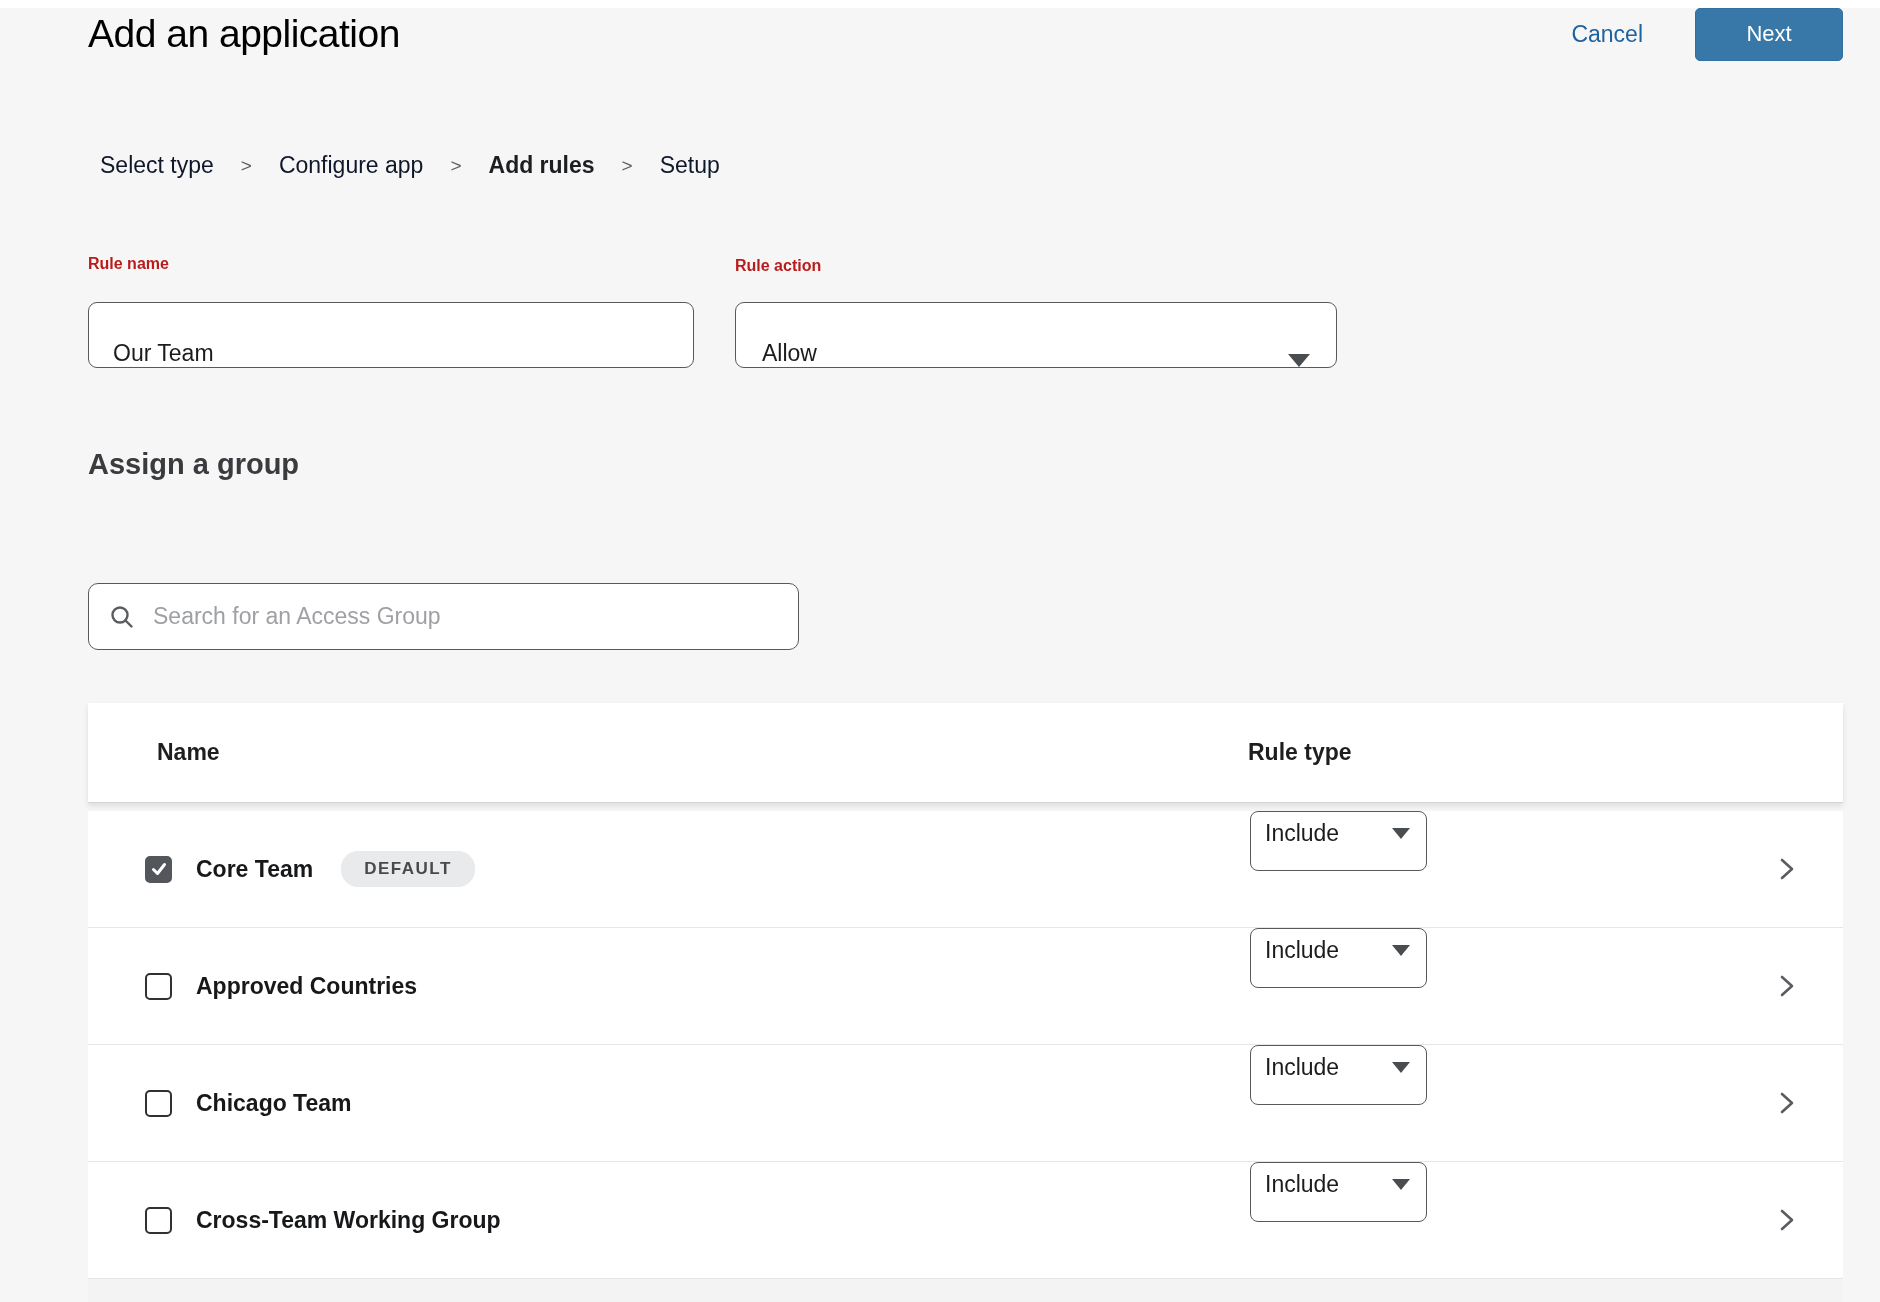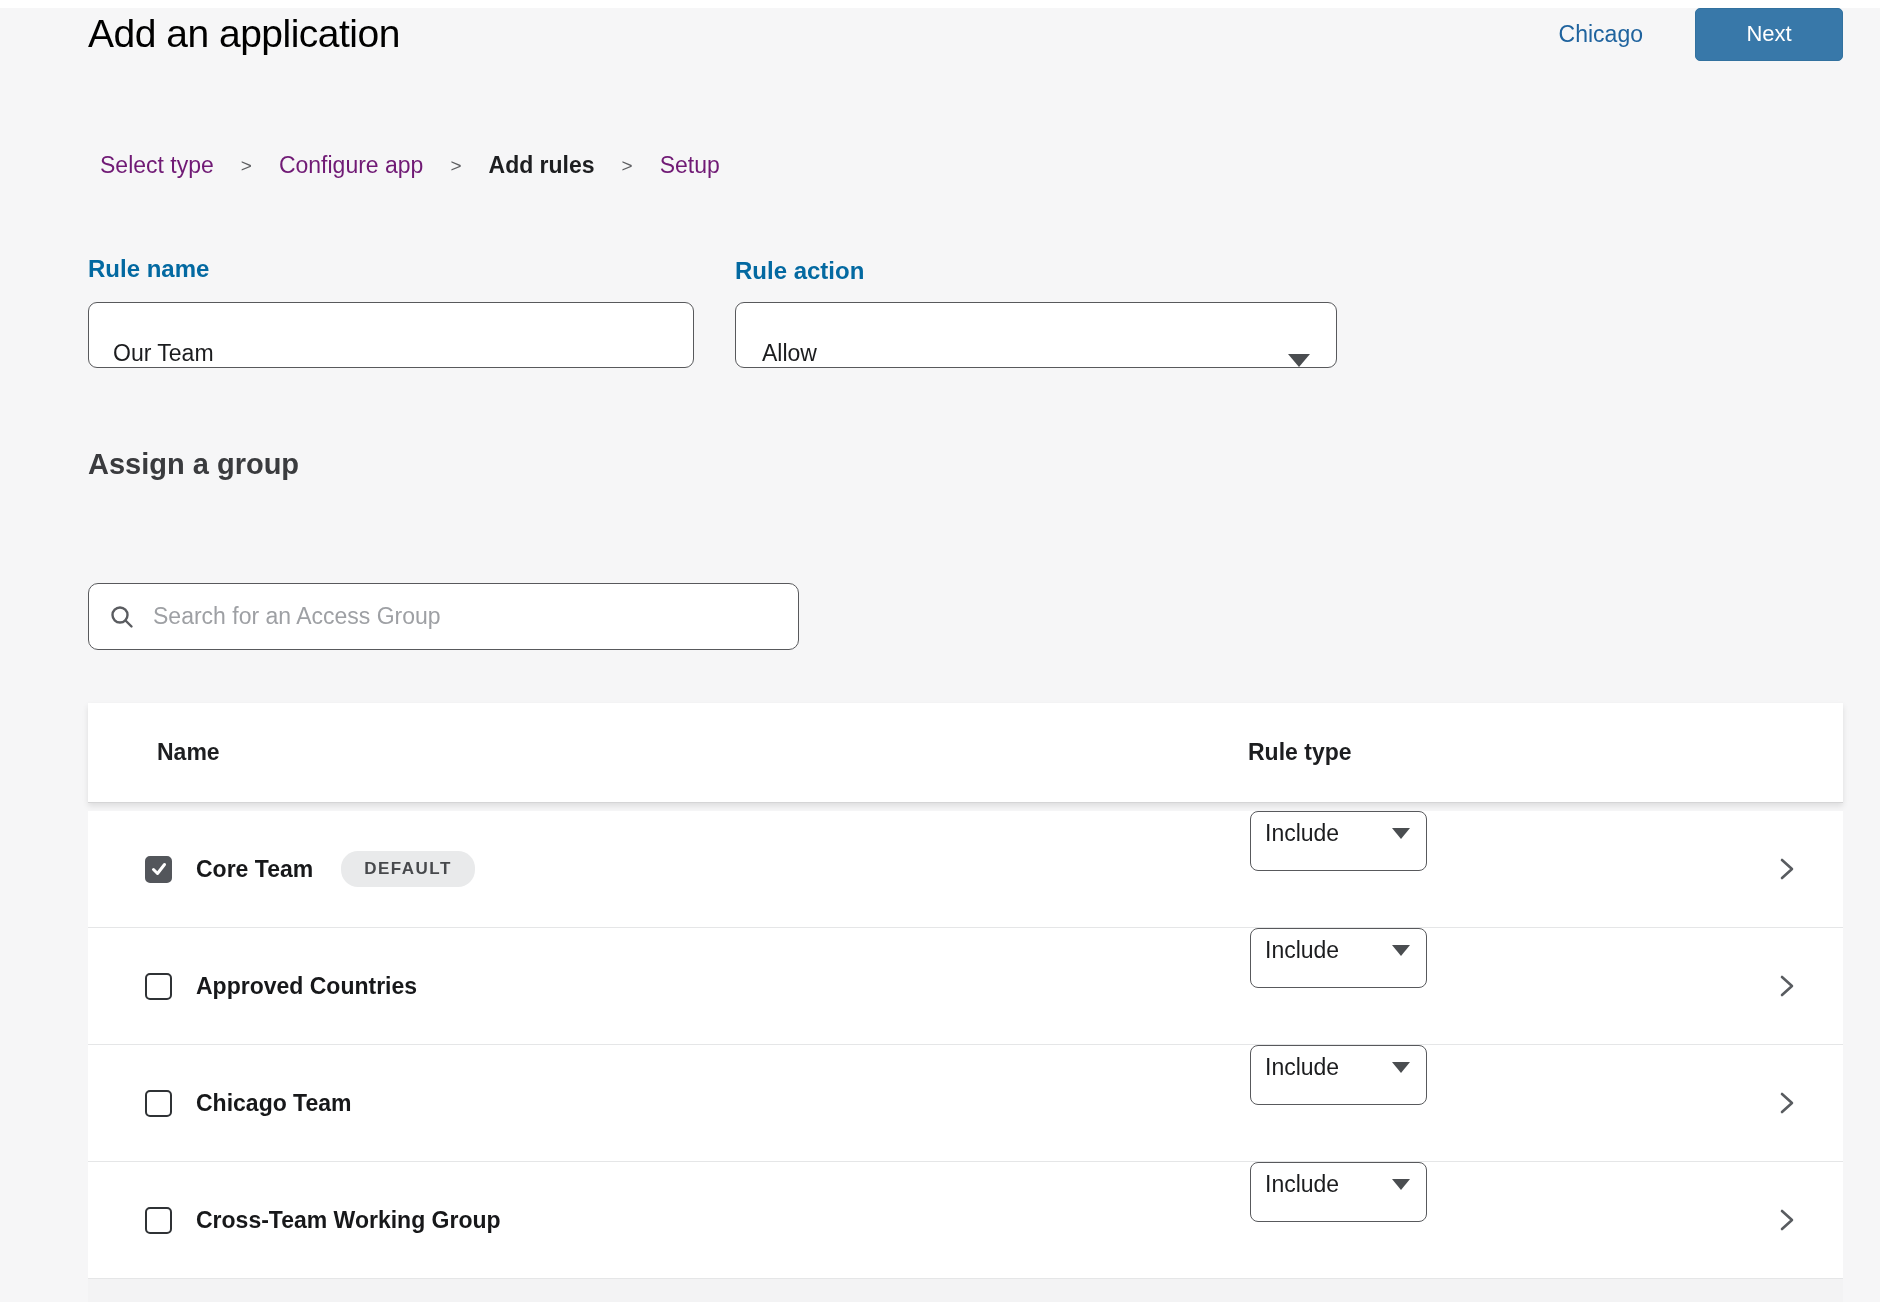--- a/index.html
+++ b/index.html
@@ -9,26 +9,26 @@
 
   
   .page-title{position:absolute; left:88px; top:12px; font-size:39px; font-weight:400; color:#000000; letter-spacing:-0.5px;}
   .header-actions{position:absolute; right:37px; top:8px; height:52px; display:flex; align-items:center; gap:52px;}
   .cancel-link{font-size:23px; color:#1f639e; cursor:pointer;}
   .next-btn{width:146px; height:51px; background:#3878a9; border:1px solid #32719f; border-radius:5px; color:#ffffff;
             font-size:22px; display:flex; align-items:center; justify-content:center; cursor:pointer;}
 
   
   .breadcrumb{position:absolute; left:100px; top:152px; display:flex; align-items:center; gap:27px; font-size:23px; color:#56575a;}
-  .crumb{color:#701a75;}
+  .crumb{color:#0f172a;}
   .crumb.active{color:#1d1e20; font-weight:700;}
   .crumb-sep{font-size:19px; color:#5c5d60;}
 
   
-  .field-label{position:absolute; font-size:24px; font-weight:700; color:#0369a1;}
+  .field-label{position:absolute; font-size:16px; font-weight:700; color:#b91c1c;}
   .lbl-rule-name{left:88px; top:255px;}
   .lbl-rule-action{left:735px; top:257px;}
   .text-input, .select-box{position:absolute; top:302px; height:66px; background:#ffffff; border:1.5px solid #58595c;
                            border-radius:9px; box-sizing:border-box; display:flex; align-items:flex-end;}
   .rule-name-input{left:88px; width:606px; padding:0 24px; font-size:23px; color:#1b1c1e;}
   .rule-action-select{left:735px; width:602px; padding:0 26px; font-size:23px; color:#1b1c1e; justify-content:space-between; cursor:pointer;}
   .caret{width:0; height:0; border-left:11px solid transparent; border-right:11px solid transparent; border-top:13px solid #4a4d50;}
 
   
   .section-heading{position:absolute; left:88px; top:448px; font-size:29px; font-weight:700; color:#3a3b3e;}
@@ -64,21 +64,21 @@
   .partial-row{height:23px; background:#f3f3f4;}
 </style>
 </head>
 <body>
 
 <div class="screen">
   <div class="top-strip"></div>
 
   <div class="page-title">Add an application</div>
   <div class="header-actions">
-    <span class="cancel-link">Chicago</span>
+    <span class="cancel-link">Cancel</span>
     <div class="next-btn">Next</div>
   </div>
 
   <div class="breadcrumb">
     <span class="crumb">Select type</span>
     <span class="crumb-sep">&gt;</span>
     <span class="crumb">Configure app</span>
     <span class="crumb-sep">&gt;</span>
     <span class="crumb active">Add rules</span>
     <span class="crumb-sep">&gt;</span>

